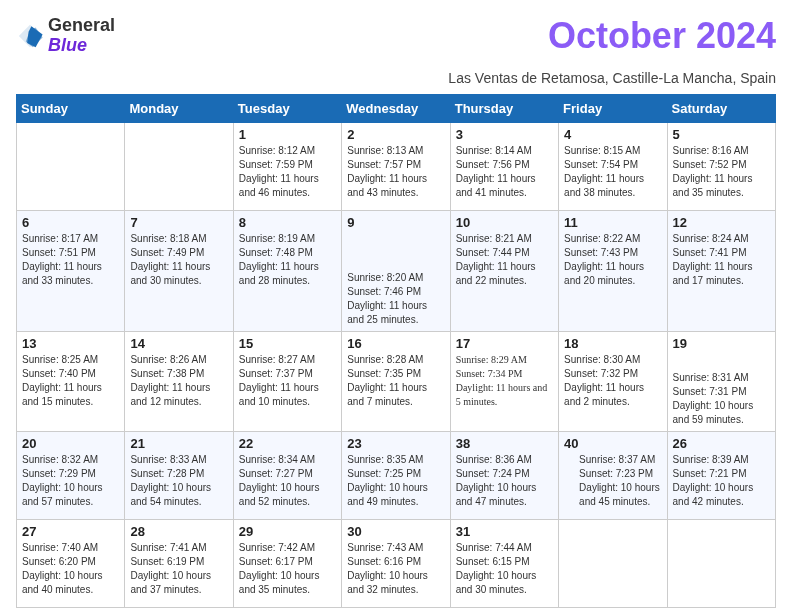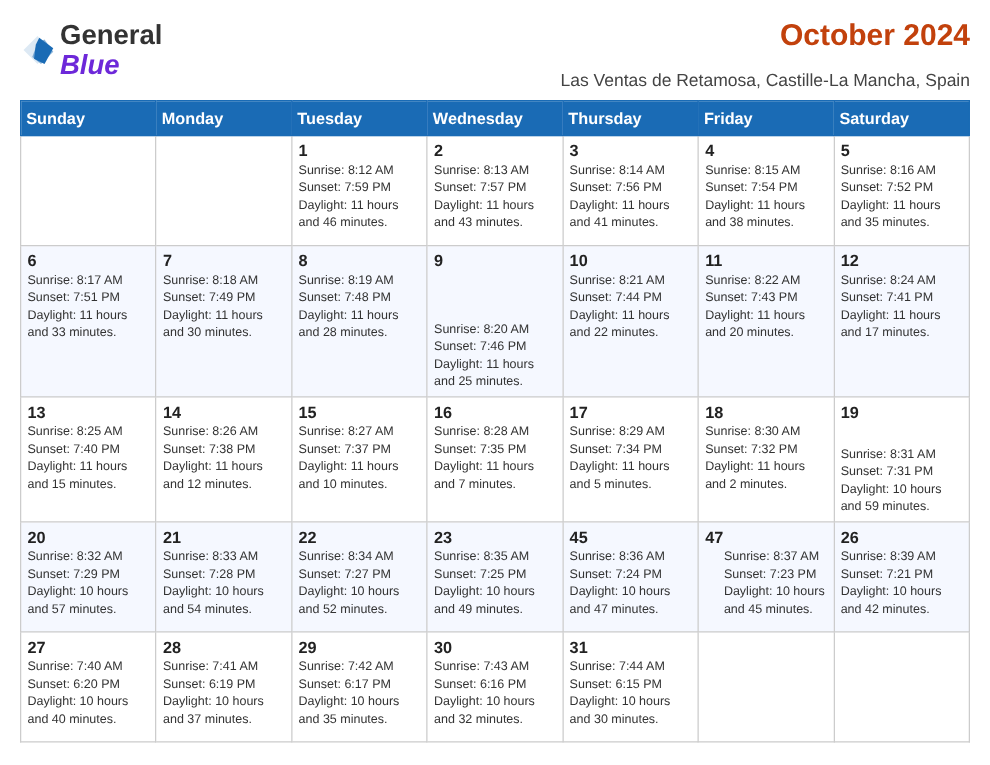--- a/index.html
+++ b/index.html
@@ -15,37 +15,37 @@
       align-items: flex-start;
       justify-content: space-between;
       margin-bottom: 4px;
     }
     .logo {
       display: flex;
       align-items: center;
       gap: 4px;
     }
     .logo-text {
-      font-size: 22px;
+      font-size: 18px;
       font-weight: bold;
       line-height: 1.1;
     }
     .logo-general { color: #333; }
     .logo-blue { color: #6d28d9; font-style: italic; }
     .logo-icon {
       width: 28px;
       height: 28px;
     }
     .title-block {
       text-align: right;
     }
     .month-title {
-      font-size: 24px;
+      font-size: 36px;
       font-weight: bold;
-      color: #c2410c;
+      color: #8b5cf6;
       line-height: 1.1;
       text-align: right;
     }
     .subtitle {
       font-size: 14px;
       color: #444;
       margin-top: 14px;
     }
     table {
       width: 100%;
@@ -222,21 +222,21 @@
 Daylight: 11 hours and 10 minutes.</div>
         </td>
         <td>
           <span class="day-number">16</span>
           <div class="day-info" style="white-space: pre-line;">Sunrise: 8:28 AM
 Sunset: 7:35 PM
 Daylight: 11 hours and 7 minutes.</div>
         </td>
         <td>
           <span class="day-number">17</span>
-          <div class="day-info" style="white-space: pre-line;">Sunrise: 8:29 AM
+          <div class="day-info" style="white-space: pre-line; font-family: Liberation Serif, serif;">Sunrise: 8:29 AM
 Sunset: 7:34 PM
 Daylight: 11 hours and 5 minutes.</div>
         </td>
         <td>
           <span class="day-number">18</span>
           <div class="day-info" style="white-space: pre-line;">Sunrise: 8:30 AM
 Sunset: 7:32 PM
 Daylight: 11 hours and 2 minutes.</div>
         </td>
         <td>
@@ -265,27 +265,27 @@
 Sunset: 7:27 PM
 Daylight: 10 hours and 52 minutes.</div>
         </td>
         <td>
           <span class="day-number">23</span>
           <div class="day-info" style="white-space: pre-line;">Sunrise: 8:35 AM
 Sunset: 7:25 PM
 Daylight: 10 hours and 49 minutes.</div>
         </td>
         <td>
-          <span class="day-number">45</span>
+          <span class="day-number">38</span>
           <div class="day-info" style="white-space: pre-line;">Sunrise: 8:36 AM
 Sunset: 7:24 PM
 Daylight: 10 hours and 47 minutes.</div>
         </td>
         <td>
-          <span class="day-number">47</span>
+          <span class="day-number">40</span>
           <div class="day-info" style="white-space: pre-line; margin-left: 15px;">Sunrise: 8:37 AM
 Sunset: 7:23 PM
 Daylight: 10 hours and 45 minutes.</div>
         </td>
         <td>
           <span class="day-number">26</span>
           <div class="day-info" style="white-space: pre-line;">Sunrise: 8:39 AM
 Sunset: 7:21 PM
 Daylight: 10 hours and 42 minutes.</div>
         </td>

